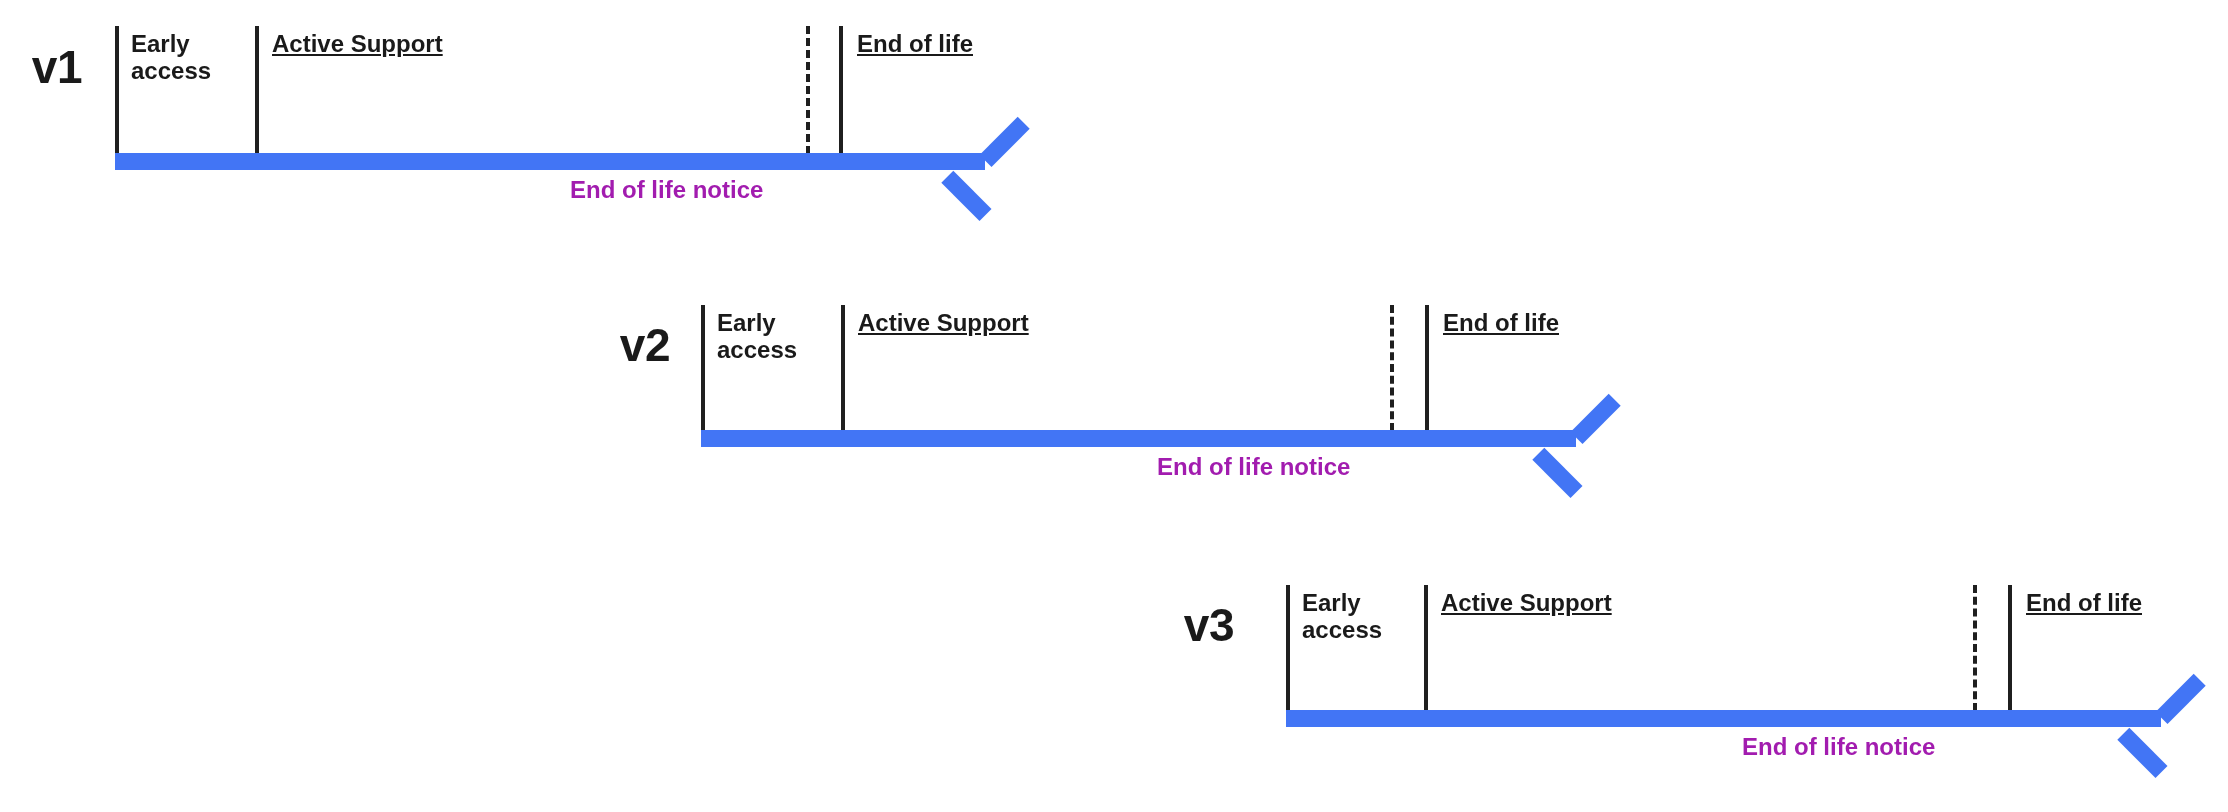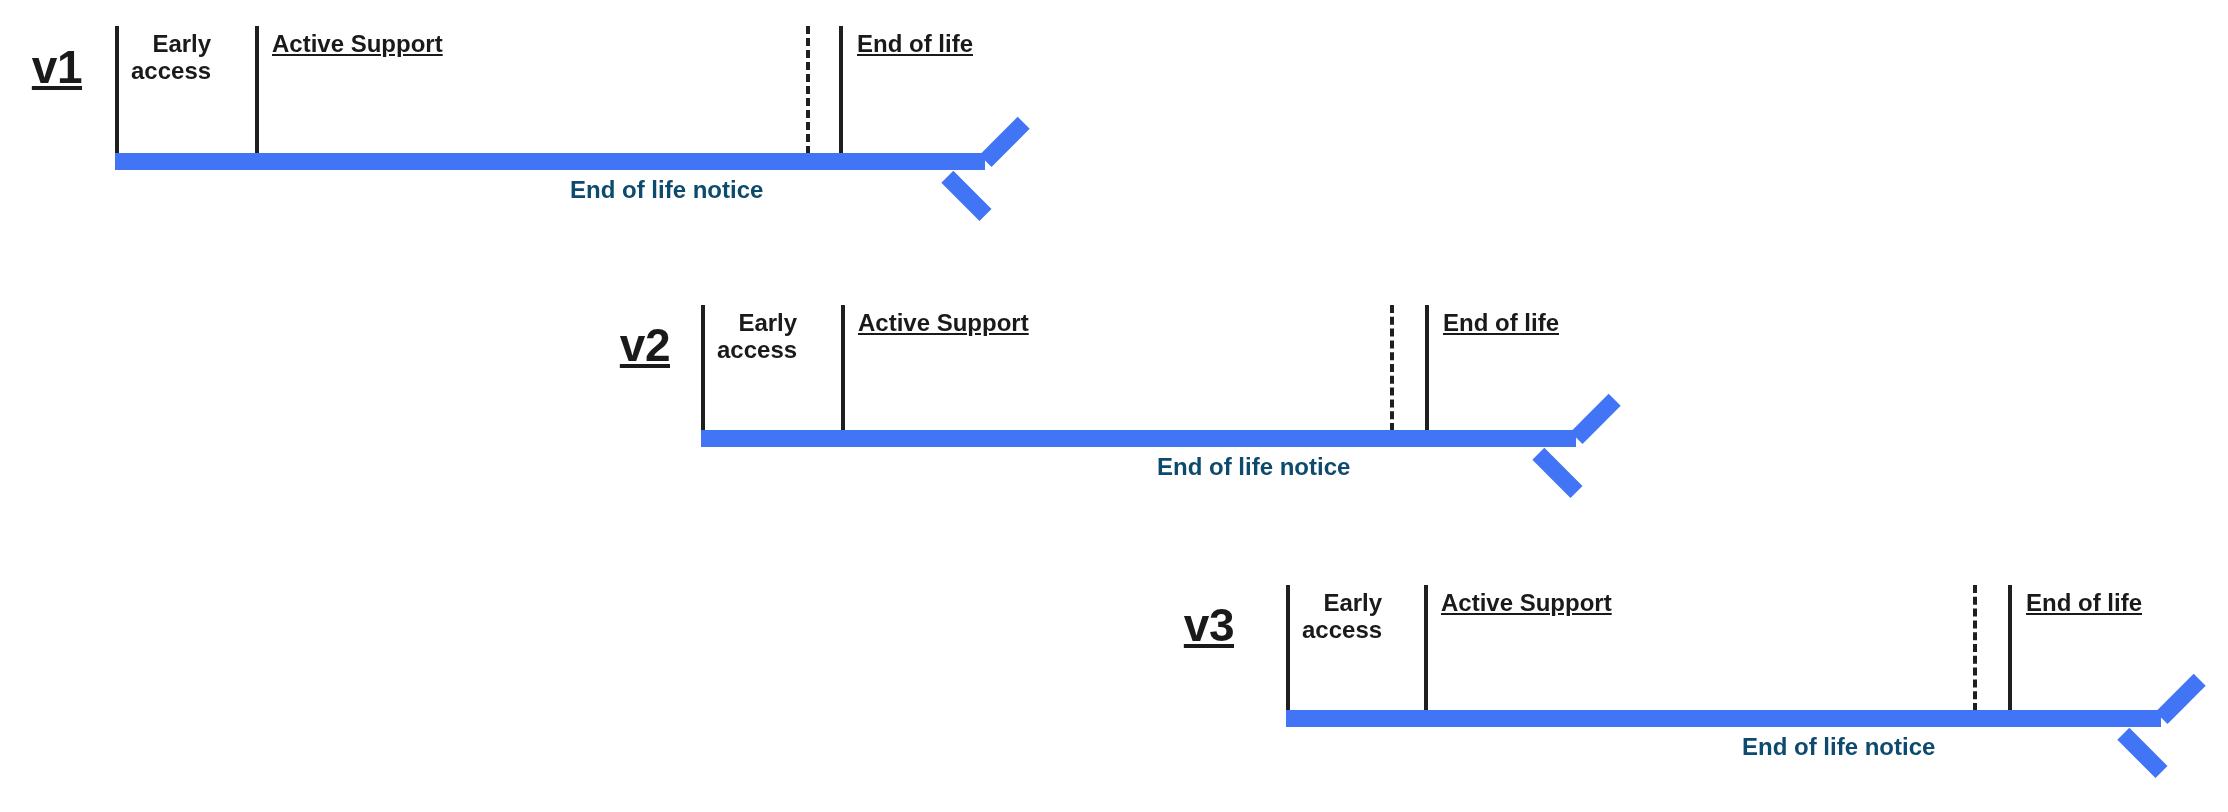--- a/index.html
+++ b/index.html
@@ -23,21 +23,20 @@
   
   .version-label {
     position: absolute;
     font-size: 46px;
     font-weight: bold;
     color: #1a1a1a;
     line-height: 1;
     letter-spacing: -0.5px;
     white-space: nowrap;
     text-align: right;
-    text-decoration: underline;
   }
   
   .divider {
     position: absolute;
     width: 4px;
     background: #1f1f1f;
   }
   
   .divider-dashed {
     position: absolute;
@@ -45,21 +44,20 @@
     border-left: 4px dashed #1f1f1f;
   }
   
   .phase-label {
     position: absolute;
     font-size: 24px;
     font-weight: bold;
     color: #1a1a1a;
     line-height: 1.14;
     white-space: pre-line;
-    text-align: right;
   }
   .phase-label.nowrap {
     white-space: nowrap;
     text-decoration: underline;
   }
   
   .arrow-shaft {
     position: absolute;
     height: 17px;
     background: #4275f5;
@@ -83,21 +81,21 @@
   .arrow-head .blade.lower {
     height: 54px;
     transform-origin: 50% 100%;
     transform: rotate(-45deg);
   }
   
   .notice-label {
     position: absolute;
     font-size: 24px;
     font-weight: bold;
-    color: #0c4a6e;
+    color: #a21caf;
     line-height: 1;
     white-space: nowrap;
   }
 </style>
 </head>
 <body>
 
 <div id="canvas">
 
   <div class="timeline-row">

